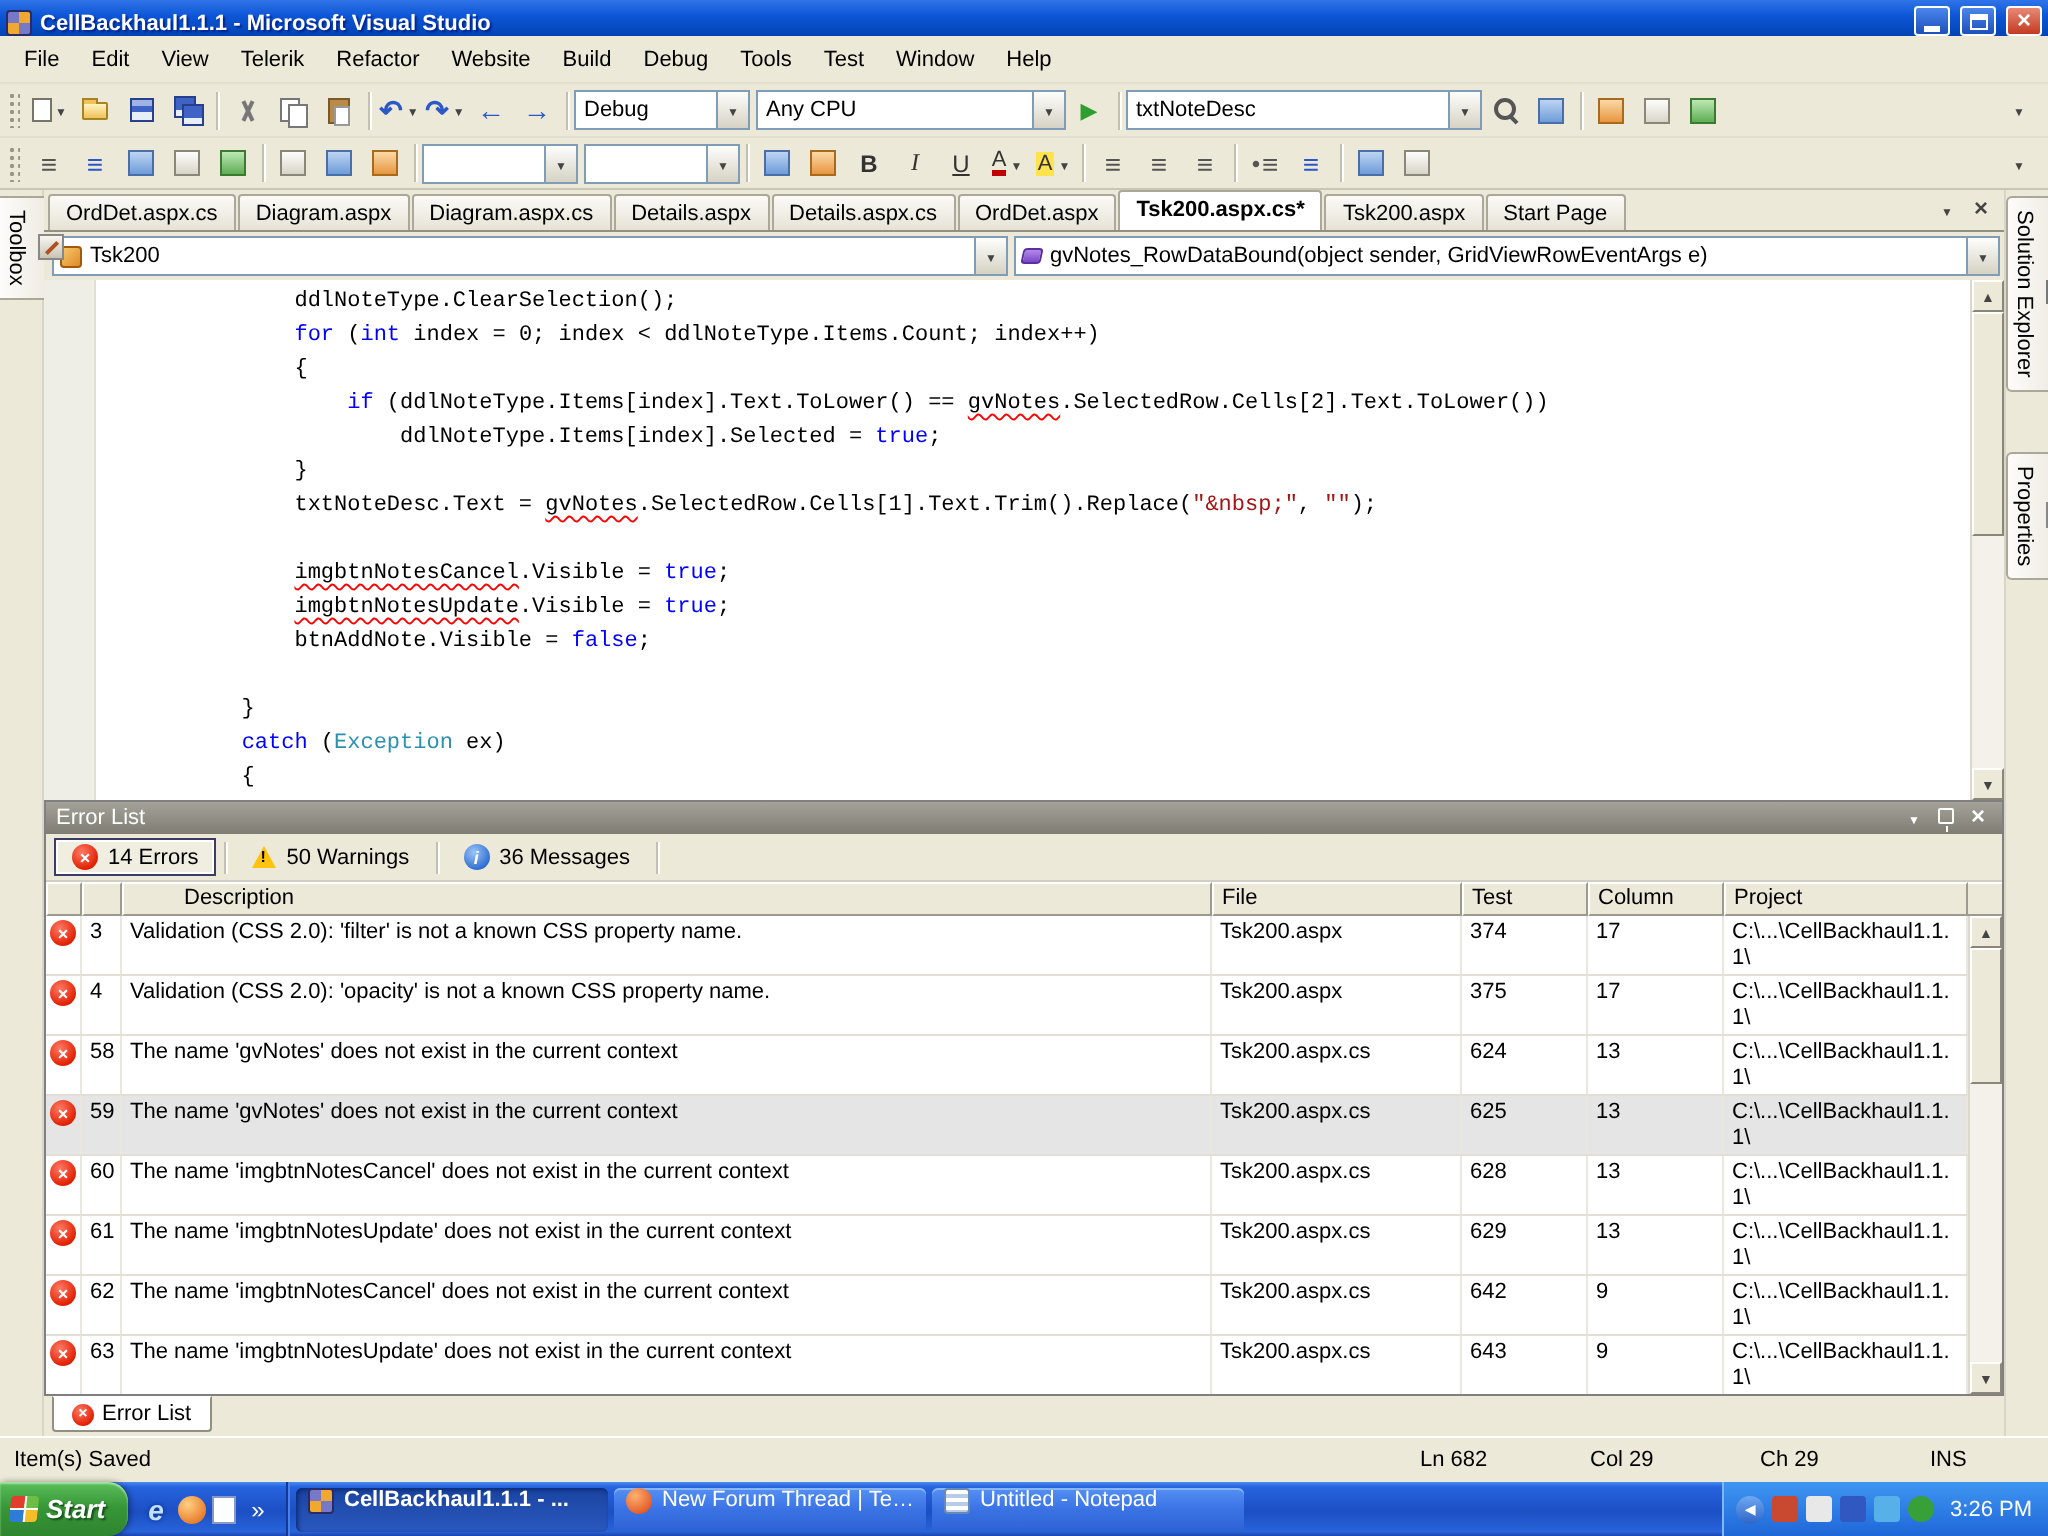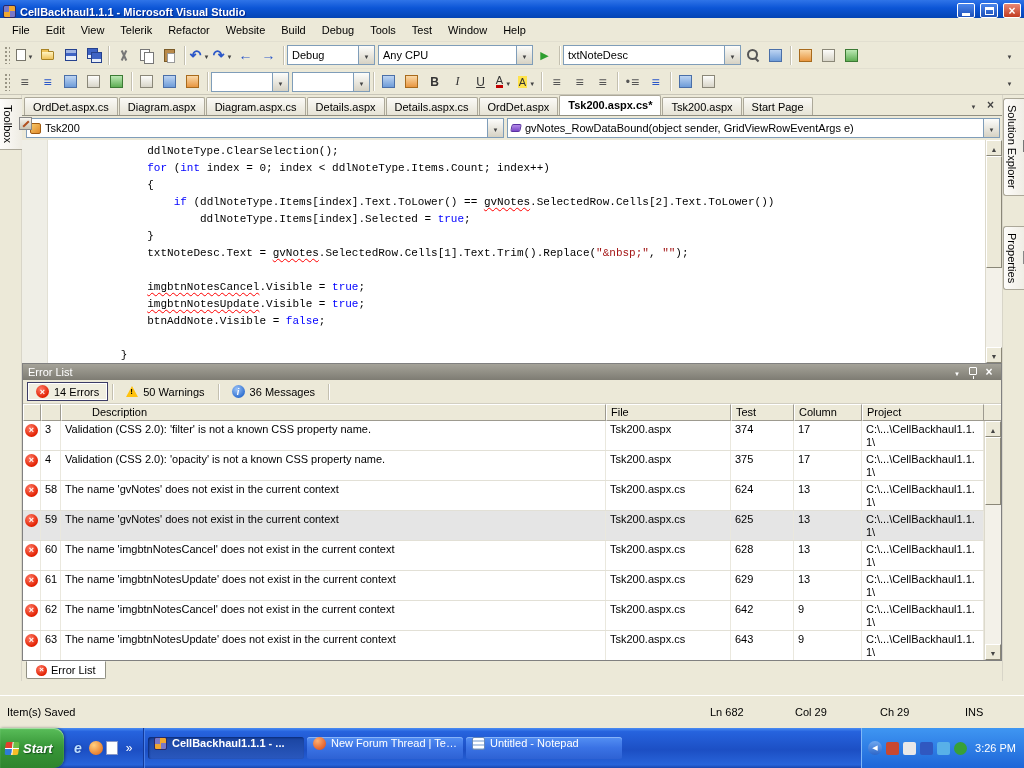--- a/index.html
+++ b/index.html
@@ -156,27 +156,27 @@
   .gr-cell.c0 { padding:2px 1px 0 2px; }
   .gr-cell.c6 { white-space:normal; word-break:break-all; }
 
   
   .bottom-tabs { height:20px; background:#ECE9D8; display:flex; align-items:flex-start; padding-left:4px; flex:none; }
   .bottom-tab { height:18px; display:flex; align-items:center; gap:4px; padding:0 9px; border:1px solid #919083; border-top:1px solid #fff; background:#fff; border-radius:0 0 2px 2px; }
   .bottom-tab .error-icon { width:11px; height:11px; }
   .bottom-tab .error-icon::before { font-size:8px; }
 
   
-  .statusbar { height:33px; background:#ECE9D8; border-top:1px solid #fff; display:flex; align-items:center; padding:0 14px 0 0; flex:none;margin-top:14px; }
+  .statusbar { height:23px; background:#ECE9D8; border-top:1px solid #fff; display:flex; align-items:center; padding:0 14px 0 0; flex:none; }
   .sb-msg { flex:1; padding-left:7px; }
   .sb-cell { width:85px; flex:none; }
   .sb-cell.ins { width:45px; }
 
   
-  .taskbar { height:40px; background:linear-gradient(180deg,#4A8CF2 0%,#2663DE 9%,#1C4FC4 55%,#2864DA 92%,#1A45AE 100%); display:flex; align-items:stretch; flex:none; }
+  .taskbar { height:27px; background:linear-gradient(180deg,#4A8CF2 0%,#2663DE 9%,#1C4FC4 55%,#2864DA 92%,#1A45AE 100%); display:flex; align-items:stretch; flex:none; }
   .start-btn { width:64px; background:linear-gradient(180deg,#5ABE5A,#379637 48%,#2E852E); border-radius:0 10px 10px 0; box-shadow:inset 0 1px 1px #A8E4A8, 1px 0 3px rgba(0,0,0,.4); color:#fff; font-weight:bold; font-style:italic; font-size:13px; display:flex; align-items:center; gap:4px; padding-left:5px; flex:none; text-shadow:1px 1px 1px #14501A; }
   .flag { width:14px; height:13px; border-radius:2px; transform:skewX(-6deg); flex:none;
     background:linear-gradient(#fff,#fff) 50% 0/1px 100% no-repeat,
                linear-gradient(#fff,#fff) 0 50%/100% 1px no-repeat,
                conic-gradient(#6CBE45 0 25%,#F5BD28 25% 50%,#2E7CD6 50% 75%,#E33E2C 75%); }
   .quick-launch { display:flex; align-items:center; gap:3px; padding:0 6px; border-right:1px solid #12399A; box-shadow:1px 0 0 #4A80E8; flex:none; }
   .ql { width:16px; height:16px; display:flex; align-items:center; justify-content:center; }
   .ql-ie::before { content:"e"; color:#BFE0FF; font-size:14px; font-weight:bold; font-style:italic; text-shadow:0 0 2px #0A2A8A; }
   .ql-ball { border-radius:50%; background:radial-gradient(circle at 35% 30%,#FFD080,#E06010); width:14px; height:14px; }
   .ql-doc { width:12px; height:14px; background:#fff; border:1px solid #8898C8; }

